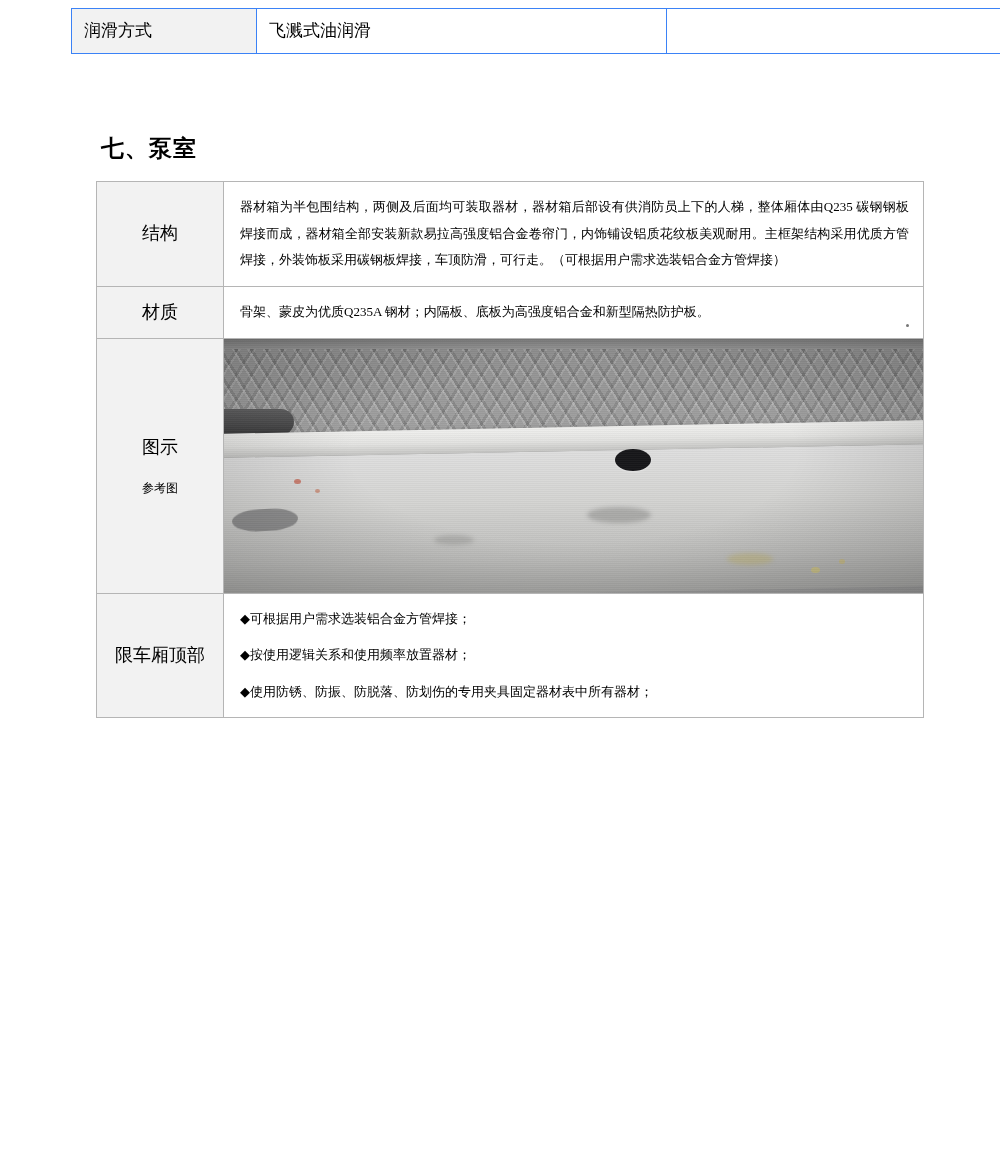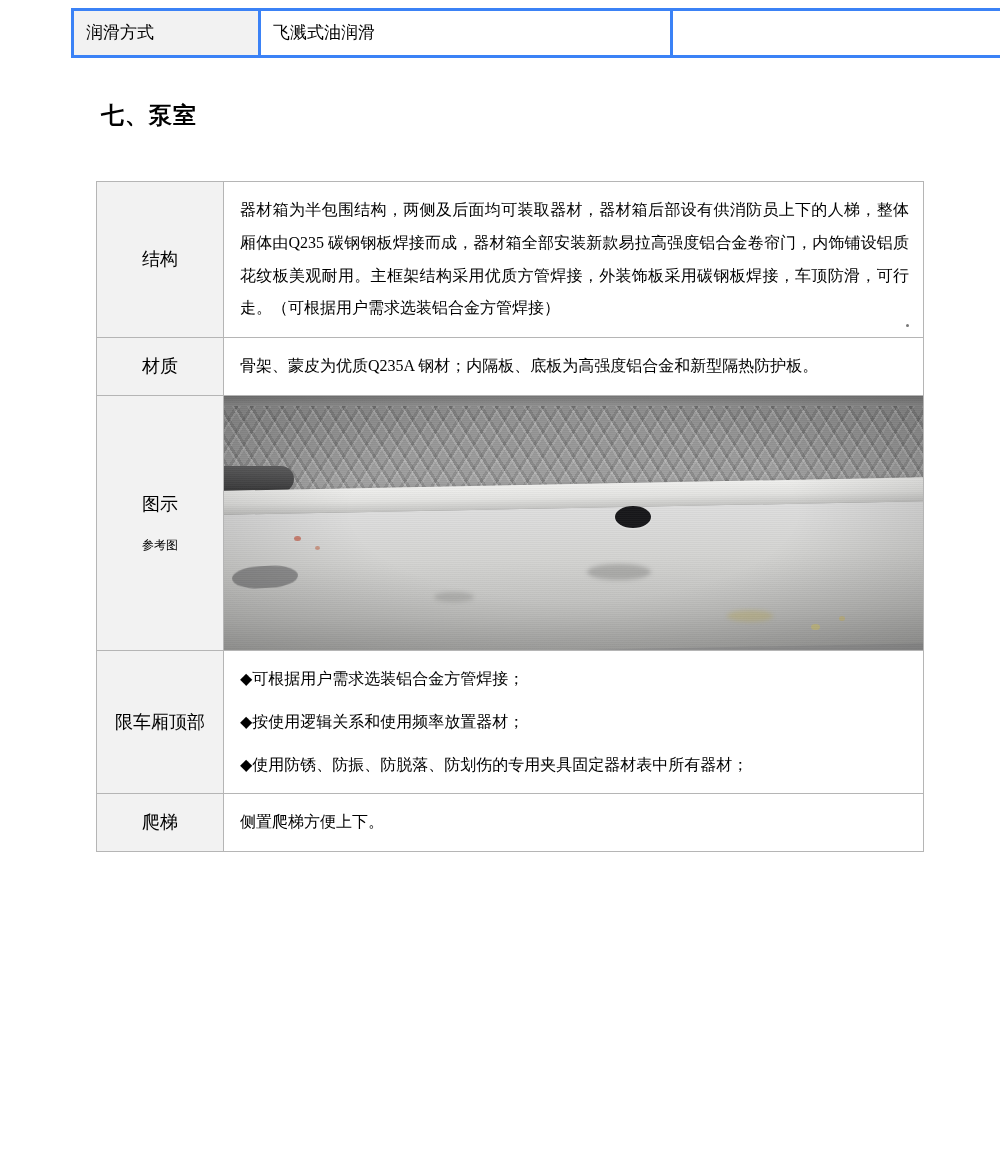--- a/index.html
+++ b/index.html
@@ -25,55 +25,55 @@
   
   .top-table {
     position: absolute;
     left: 71px;
     top: 8px;
     width: 859px;
     border-collapse: collapse;
     table-layout: fixed;
   }
   .top-table td {
-    border: 3px solid #3b82f6;
+    border: 1px solid #3b82f6;
     padding: 9px 12px;
     font-size: 17px;
     line-height: 1.5;
     vertical-align: middle;
     height: 26px;
   }
   .top-table .c1 { width: 160px; background: #f2f2f2; }
   .top-table .c2 { width: 385px; }
   .top-table .c3 { width: 312px; }
 
   
   .section-title {
     position: absolute;
     left: 101px;
-    top: 100px;
+    top: 133px;
     font-size: 23px;
     font-weight: bold;
     letter-spacing: 1px;
     font-family: "Liberation Sans", "DejaVu Sans", sans-serif;
   }
 
   
   .main-table {
     position: absolute;
     left: 96px;
     top: 181px;
     width: 828px;
     border-collapse: collapse;
     table-layout: fixed;
   }
   .main-table td {
     border: 1px solid #b5b5b5;
     vertical-align: middle;
-    font-size: 16px;
+    font-size: 13px;
     line-height: 2.05;
   }
   .main-table td.label {
     width: 118px;
     background: #f2f2f2;
     text-align: center;
     padding: 8px 4px;
     font-size: 18px;
     line-height: 1.5;
   }
@@ -289,23 +289,17 @@
     <tr>
       <td class="label">限车厢顶部</td>
       <td class="content">
         <p class="bullet-line">◆可根据用户需求选装铝合金方管焊接；</p>
         <p class="bullet-line">◆按使用逻辑关系和使用频率放置器材；</p>
         <p class="bullet-line">◆使用防锈、防振、防脱落、防划伤的专用夹具固定器材表中所有器材；</p>
       </td>
     </tr>
 
 
-    <tr>
-      <td class="label">爬梯</td>
-      <td class="content cell-tight">
-        <p>侧置爬梯方便上下。</p>
-      </td>
-    </tr>
   </tbody>
     </table>
 
   <div class="dot-mark"></div>
 </div>
 
 </body></html>

